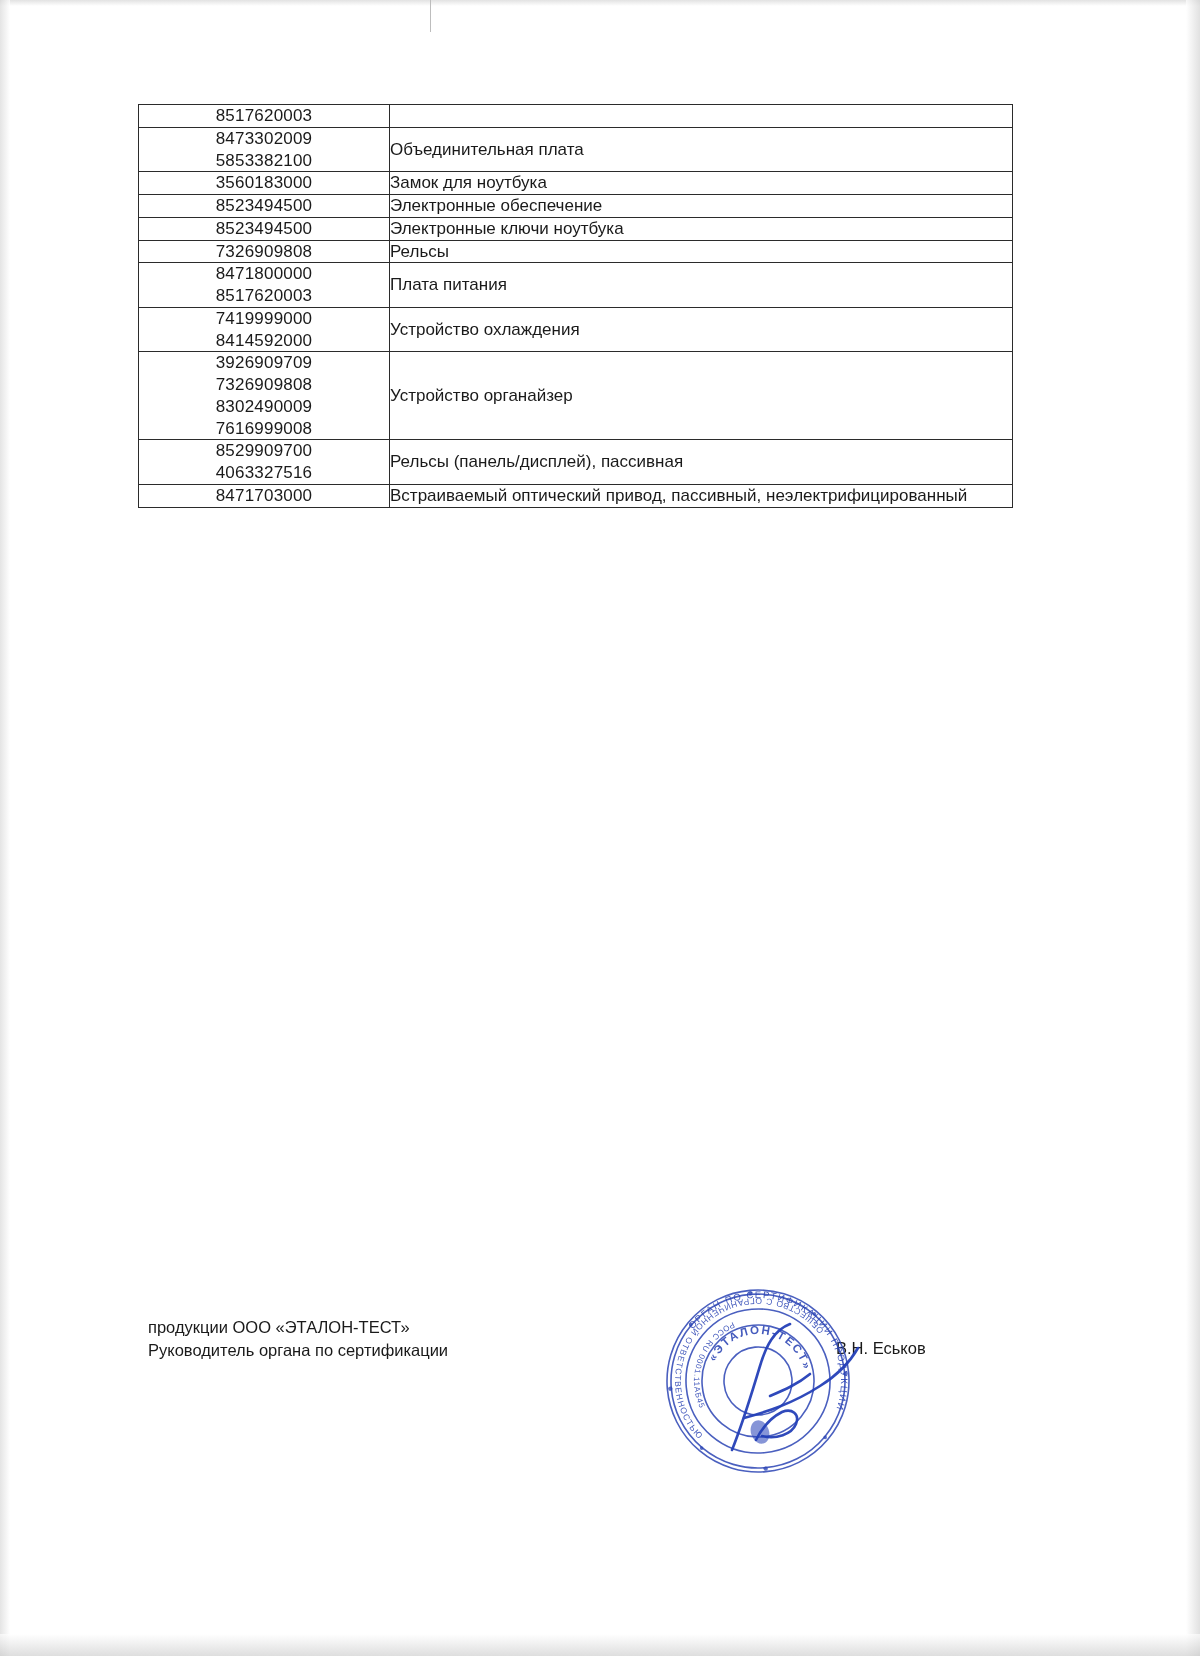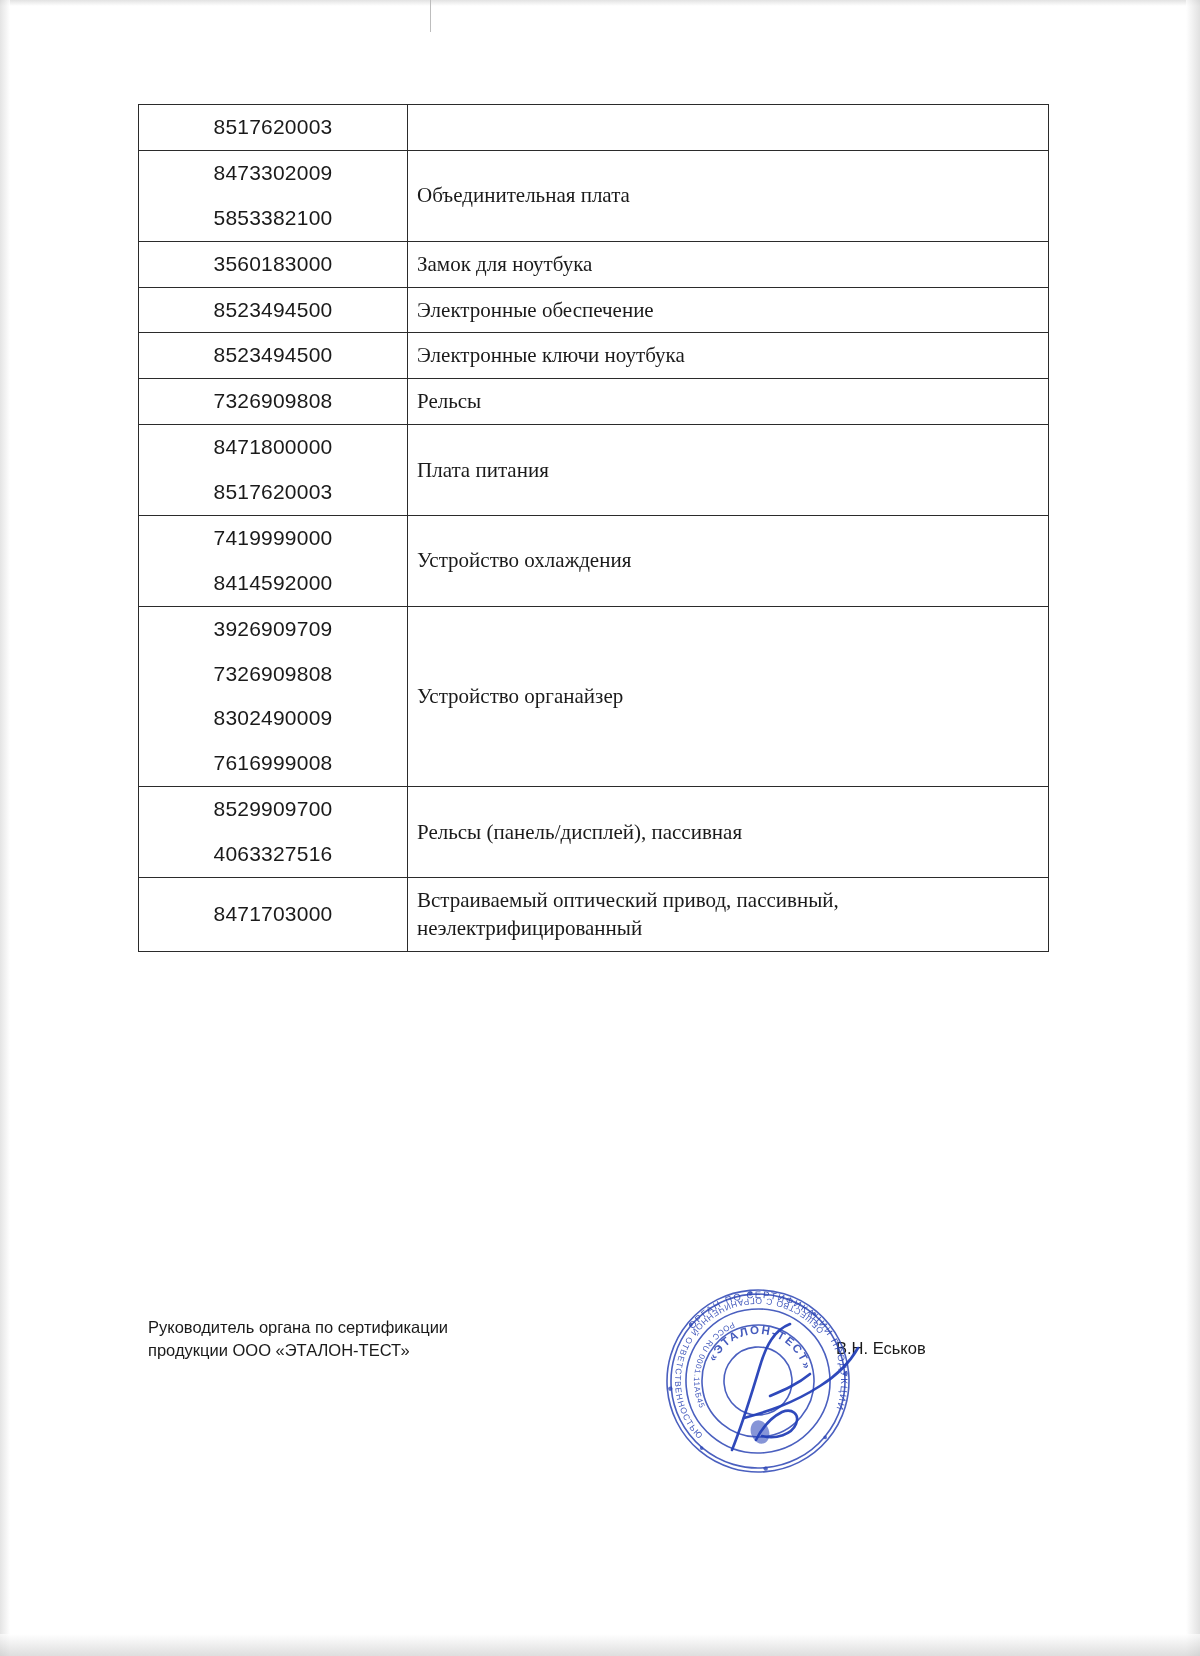--- a/index.html
+++ b/index.html
@@ -56,41 +56,40 @@
   .tnved-table {
     position: absolute;
     left: 138px;
     top: 104px;
     width: 872px;
     border-collapse: collapse;
     table-layout: fixed;
   }
   .tnved-table td {
     border: 1px solid #2b2b2b;
-    font-size: 21px;
+    font-size: 17px;
     line-height: 1.28;
     vertical-align: middle;
-    padding: 9px;
+    padding: 0;
   }
   .col-code {
     width: 250px;
     text-align: center;
   }
   .col-name {
     width: 622px;
   }
   .code-cell {
     padding: 9px 6px 9px 6px;
     text-align: center;
     letter-spacing: .2px;
   }
   .name-cell {
     padding: 9px 10px 9px 14px;
     text-align: left;
-    font-family: Liberation Serif, serif;
   }
   .no-bottom-border {
     border-bottom: none !important;
   }
   .no-top-border {
     border-top: none !important;
   }
   .name-cell.two-line {
     line-height: 1.32;
   }
@@ -216,22 +215,22 @@
     </tr>
 
     <tr>
       <td class="col-code code-cell">8471703000</td>
       <td class="col-name name-cell two-line">Встраиваемый оптический привод, пассивный, неэлектрифицированный</td>
     </tr>
   </tbody>
 </table>
 
 <div class="signature-block">
+  <div>продукции ООО «ЭТАЛОН-ТЕСТ»</div>
   <div>Руководитель органа по сертификации</div>
-  <div>продукции ООО «ЭТАЛОН-ТЕСТ»</div>
 </div>
 
 <div class="signature-name">В.Н. Еськов</div>
 
 <div class="stamp">
   <svg width="196" height="196" viewBox="0 0 196 196" xmlns="http://www.w3.org/2000/svg">
     <defs>
       <path id="outerArc" d="M 98,98 m -83,0 a 83,83 0 1,1 166,0 a 83,83 0 1,1 -166,0"></path>
       <path id="outerArcRev" d="M 98,98 m 83,0 a 83,83 0 1,0 -166,0 a 83,83 0 1,0 166,0"></path>
       <path id="innerArc" d="M 98,98 m -64,0 a 64,64 0 1,1 128,0 a 64,64 0 1,1 -128,0"></path>

